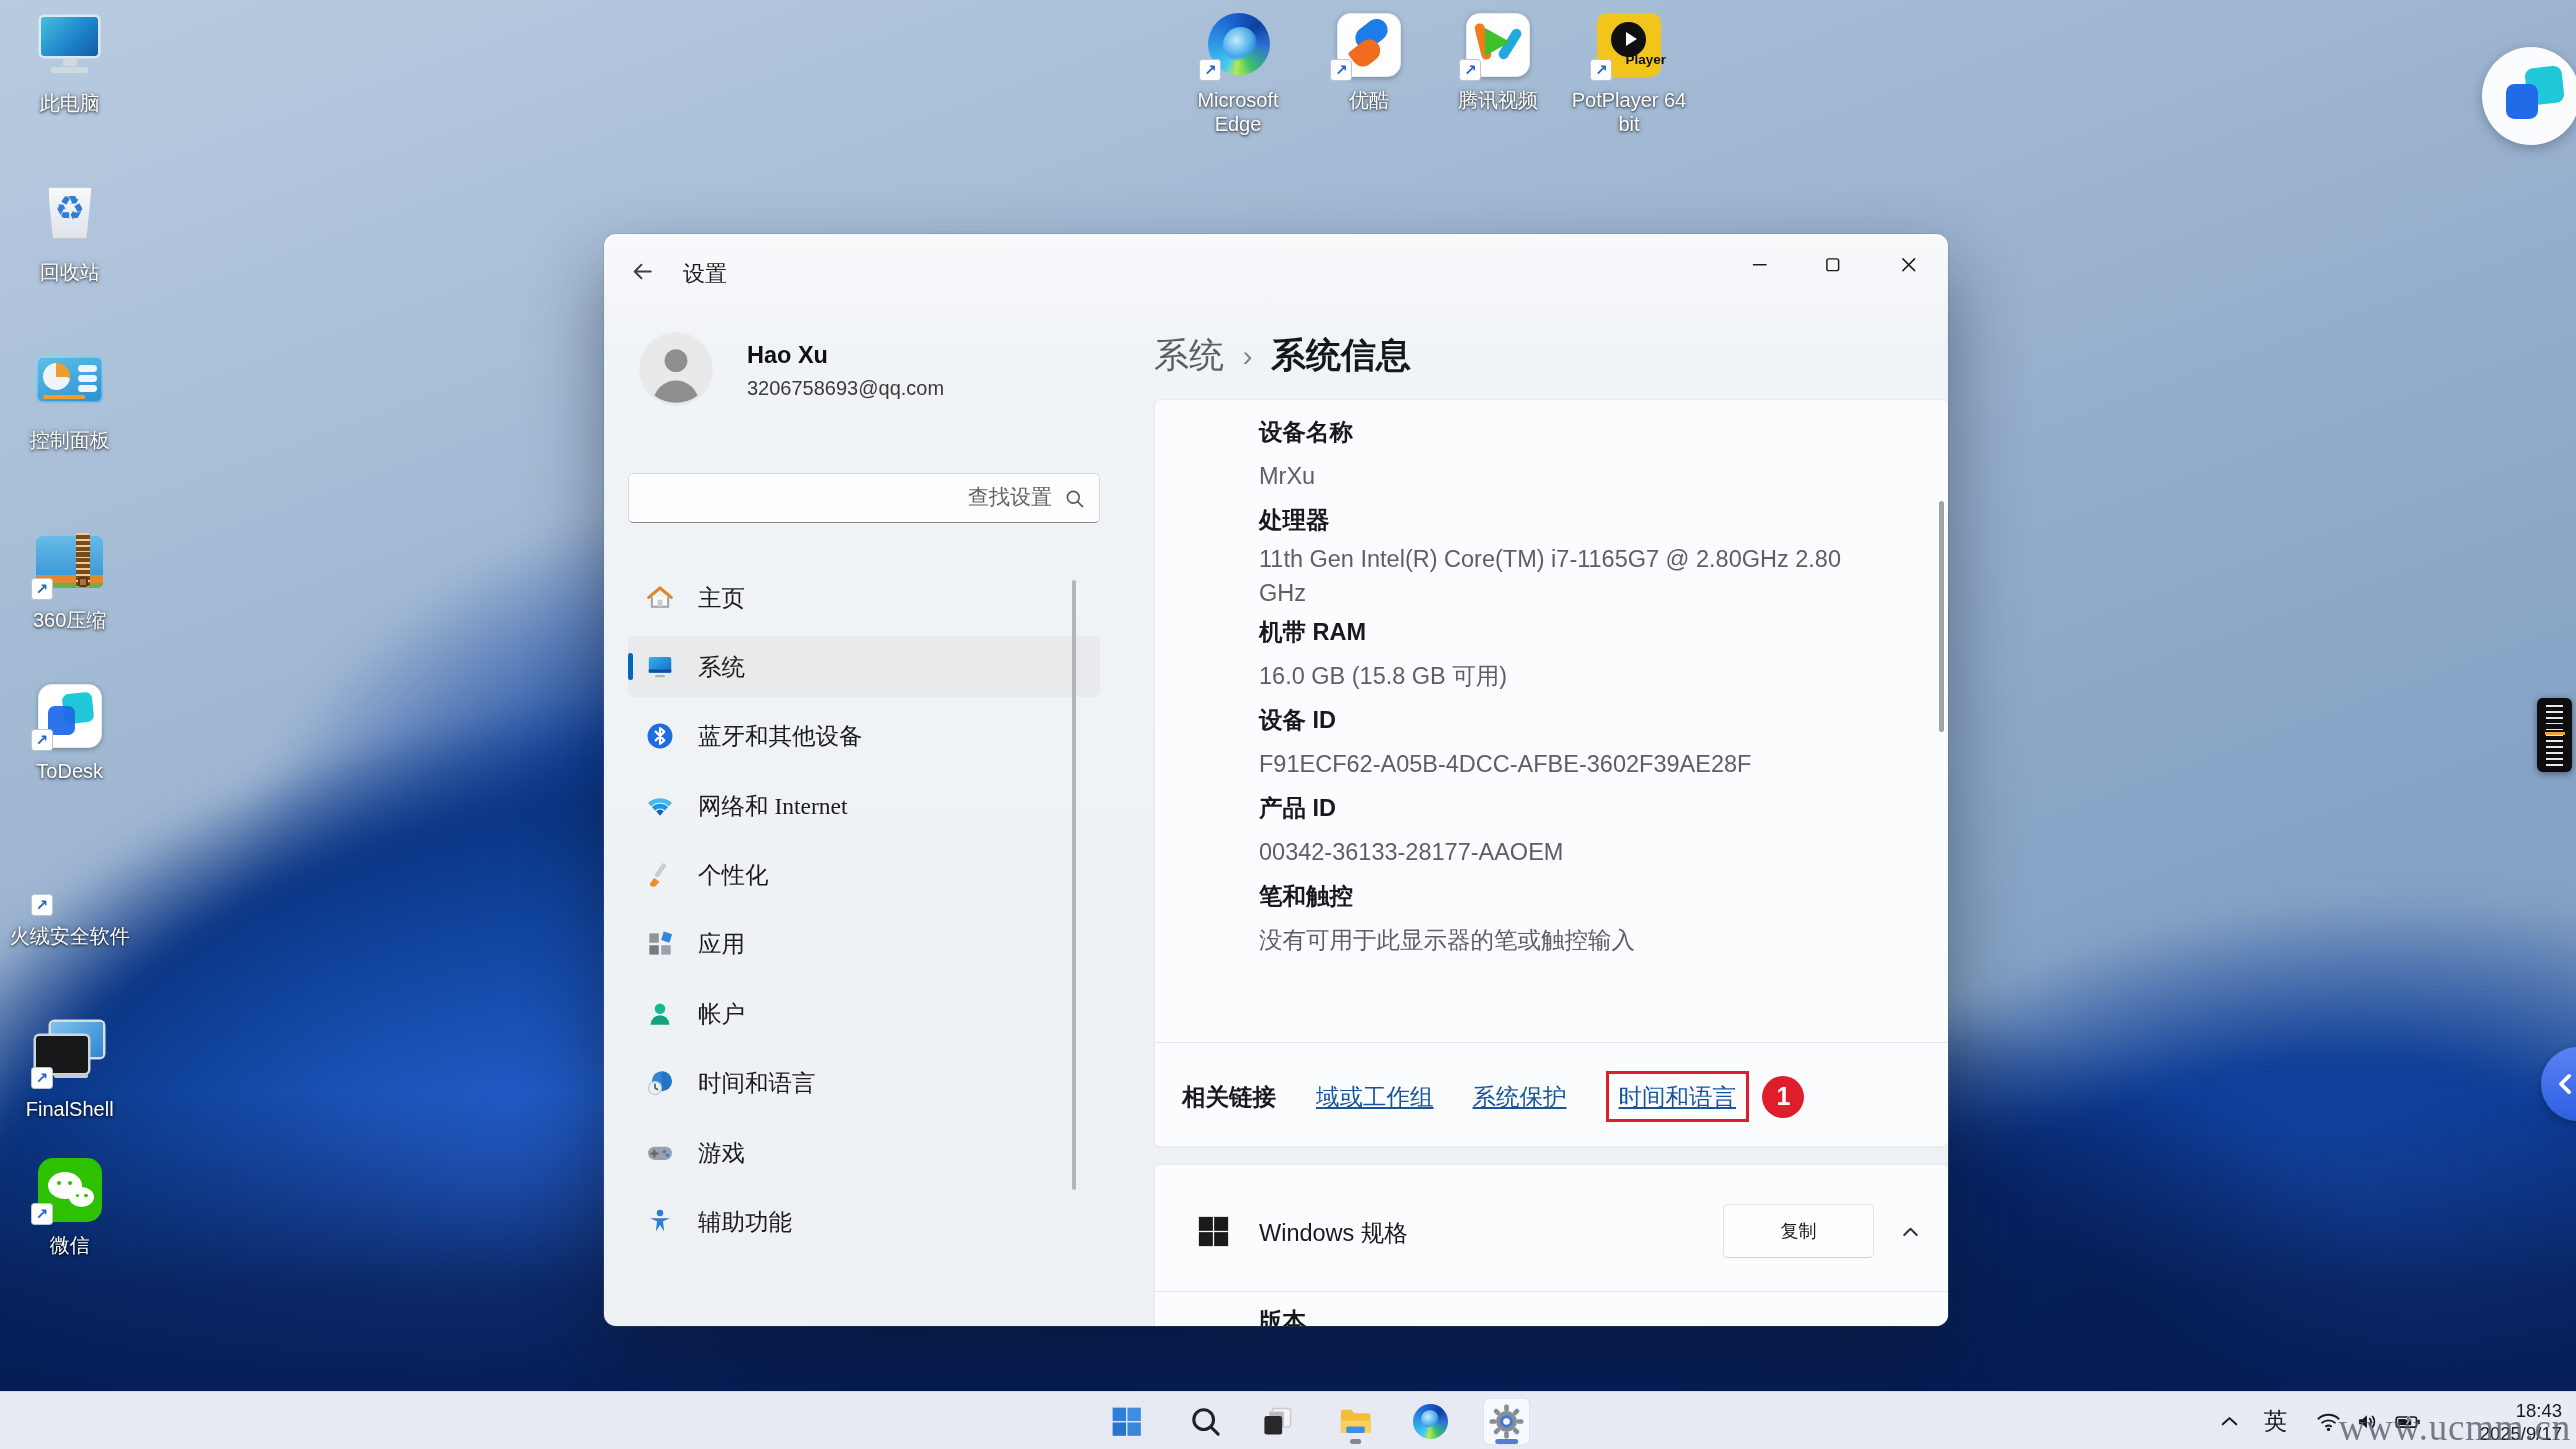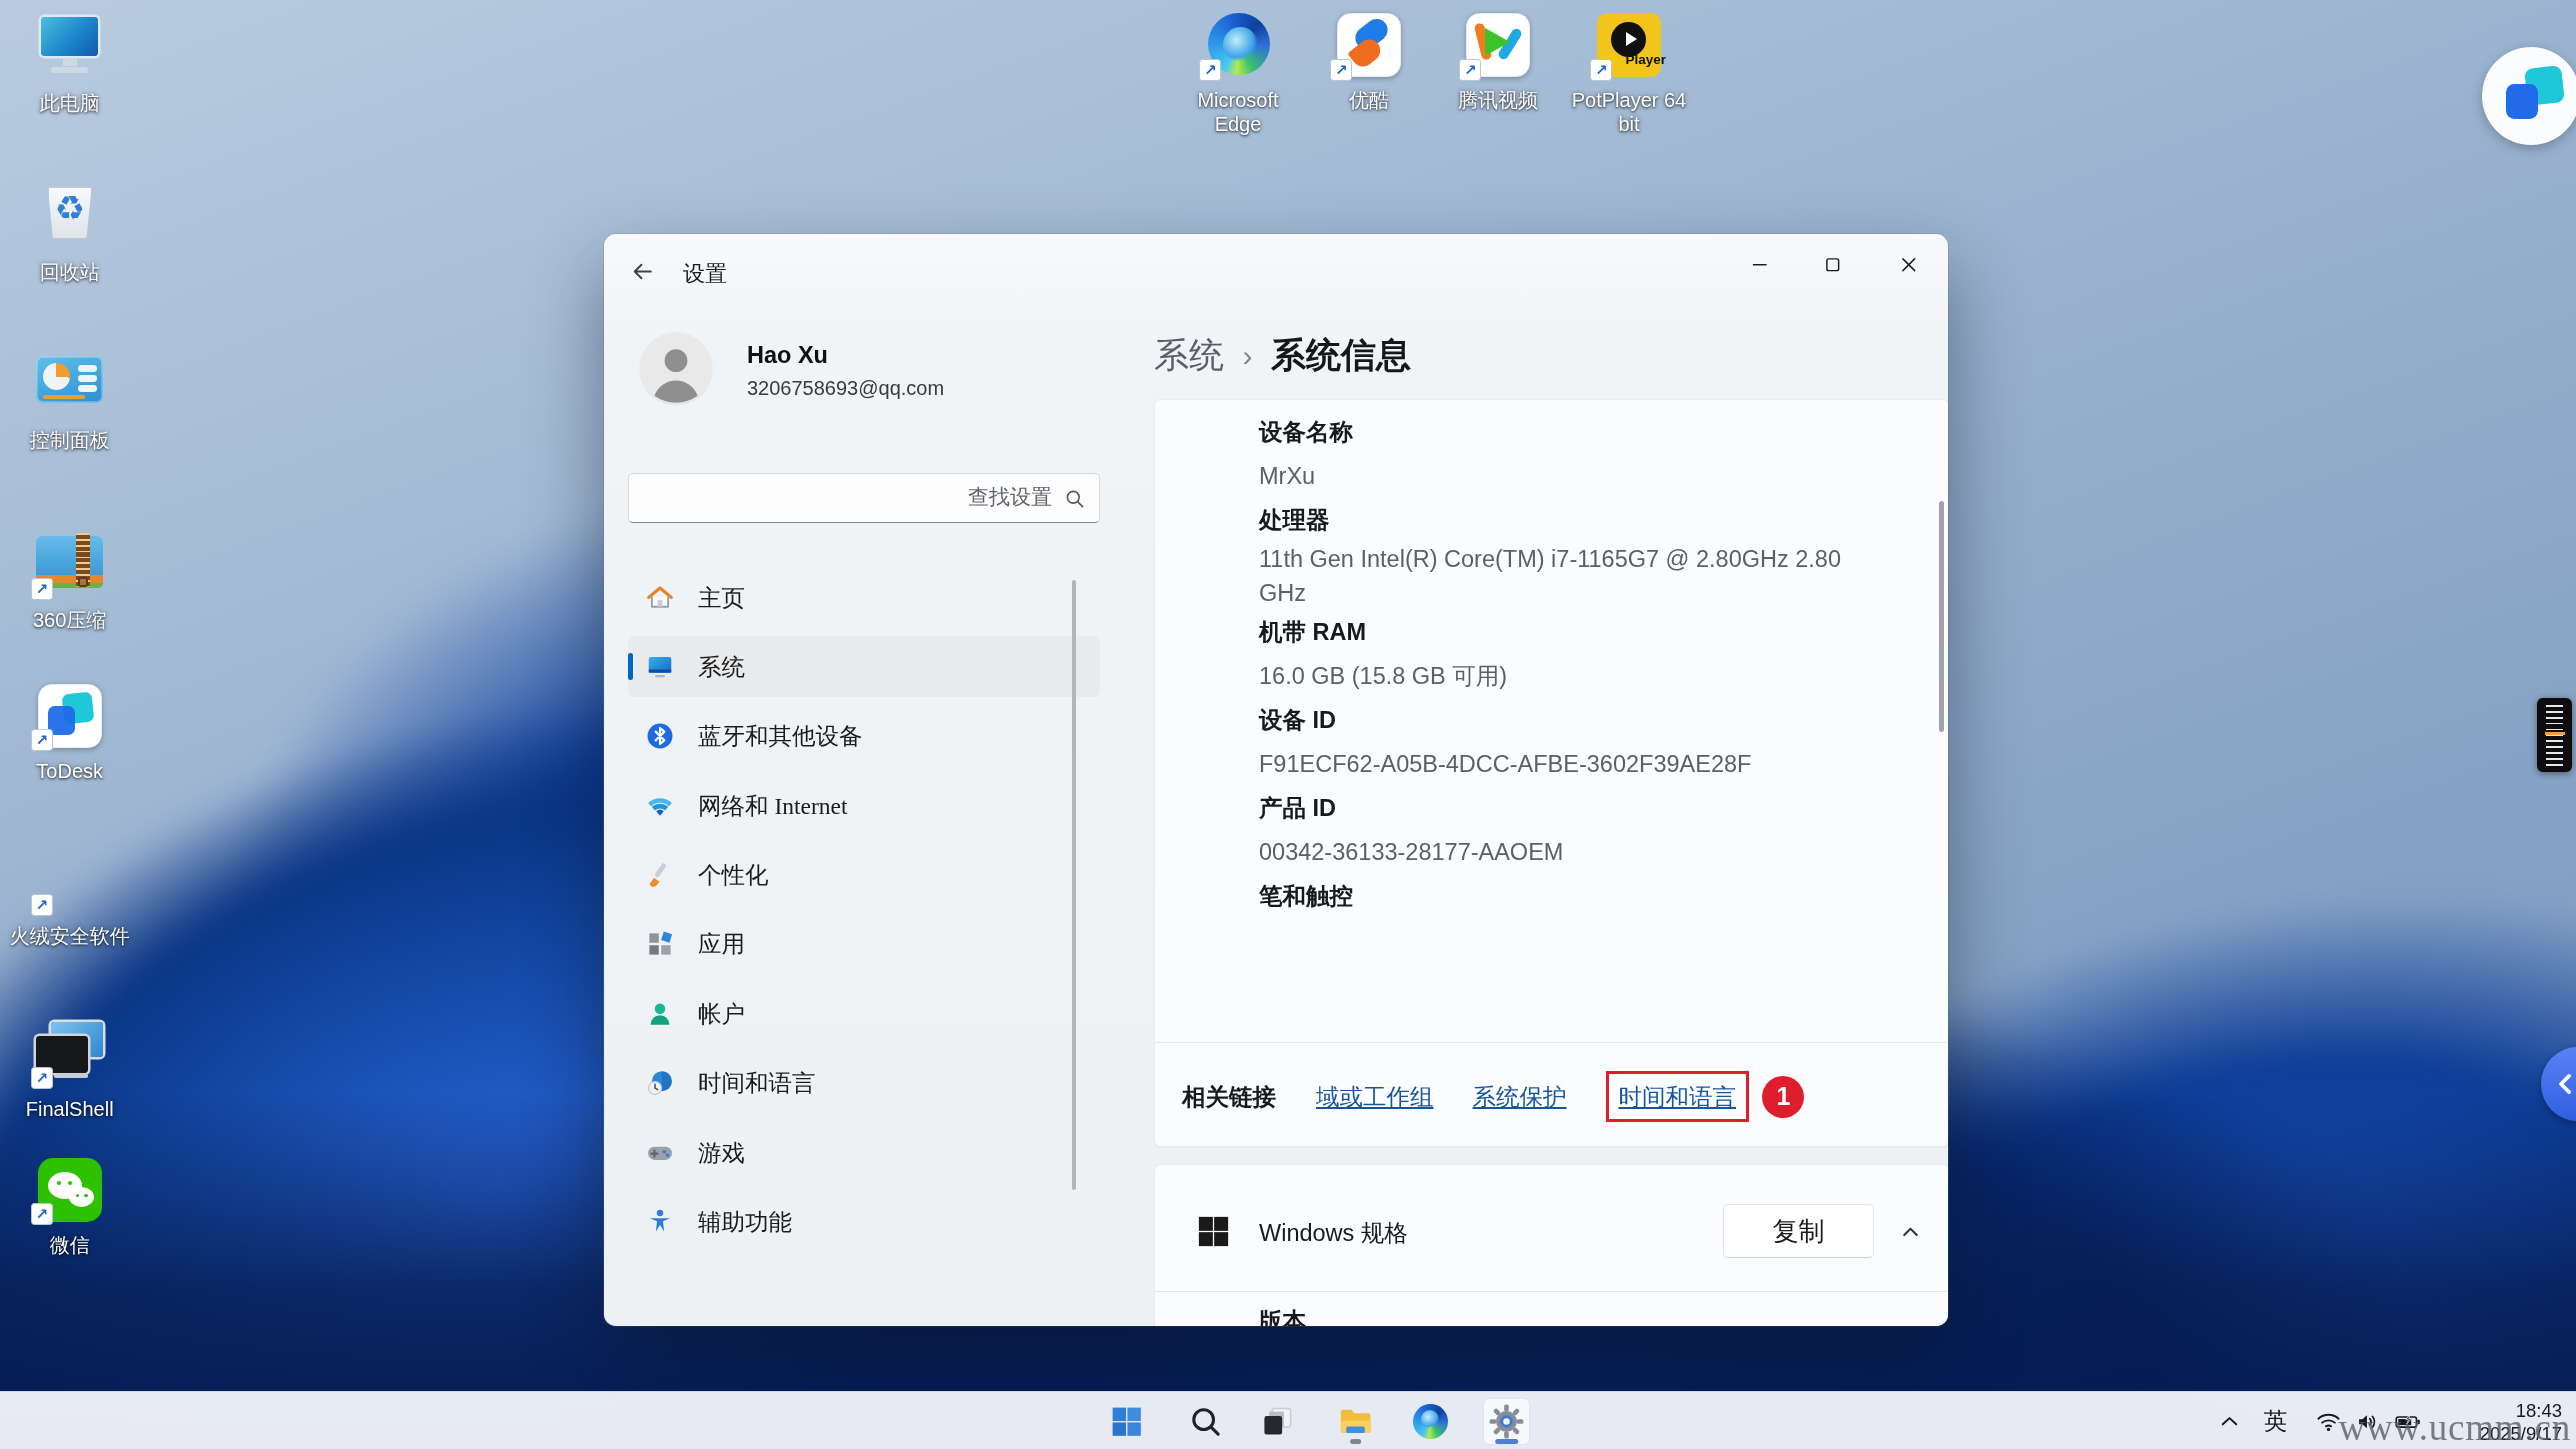--- a/index.html
+++ b/index.html
@@ -156,21 +156,21 @@
   .redbox{border:3.4px solid #df1e2d;padding:6.7px 10px;margin-right:8.4px;}
   .redbox a.rlink{margin-right:0;}
   .numbadge{width:42px;height:42px;border-radius:50%;background:#df1e2d;color:#fff;font-size:25px;font-weight:bold;
     display:flex;align-items:center;justify-content:center;margin-left:5px;}
 
   .card2{left:550px;top:930px;width:795px;height:210px;}
   .winlogo{position:absolute;left:39px;top:47px;width:39px;height:39px;}
   .winlogo svg{width:39px;height:39px;}
   .spectitle{position:absolute;left:104px;top:52px;font-size:23.5px;color:#17191c;}
   .copybtn{position:absolute;left:568px;top:39px;width:151px;height:54px;background:#fefefe;border:0.8px solid #e2e4e7;
-    border-bottom-color:#cfd2d6;border-radius:5px;font-size:26px;color:#1b1b1b;font-family:inherit;cursor:pointer;}
+    border-bottom-color:#cfd2d6;border-radius:5px;font-size:18px;color:#1b1b1b;font-family:inherit;cursor:pointer;}
   .spec-chev{position:absolute;left:733px;top:45px;width:44px;height:44px;}
   .spec-chev svg{width:25px;height:25px;}
   .div2{position:absolute;left:0;right:0;top:126px;height:0.8px;background:#e4e6e9;}
   .partialrow{position:absolute;left:104px;top:140px;font-size:23.5px;font-weight:bold;color:#17191c;}
 
   .content-scroll{position:absolute;left:1335px;top:267px;width:5px;height:231px;border-radius:2.5px;background:#9fa3a8;cursor:pointer;}
 
   
   .tuner{position:absolute;left:2537px;top:698px;width:35px;height:74px;background:#0d0d0f;border-radius:5.9px;
     box-shadow:0 1.7px 6.7px rgba(0,0,0,.4);cursor:pointer;}
@@ -491,20 +491,21 @@
           <div class="row">
             <div class="h">设备 ID</div>
             <div class="v">F91ECF62-A05B-4DCC-AFBE-3602F39AE28F</div>
           </div>
           <div class="row">
             <div class="h">产品 ID</div>
             <div class="v">00342-36133-28177-AAOEM</div>
           </div>
           <div class="row">
             <div class="h">笔和触控</div>
+            <div class="v">没有可用于此显示器的笔或触控输入</div>
           </div>
         </div>
       <div class="div1"></div>
       <div class="related">
         <span class="rlabel">相关链接</span>
         <span id="related-links" style="display:flex;align-items:center;">
             <a class="rlink">域或工作组</a>
             <a class="rlink">系统保护</a>
             <span class="redbox"><a class="rlink">时间和语言</a></span>
           </span>

